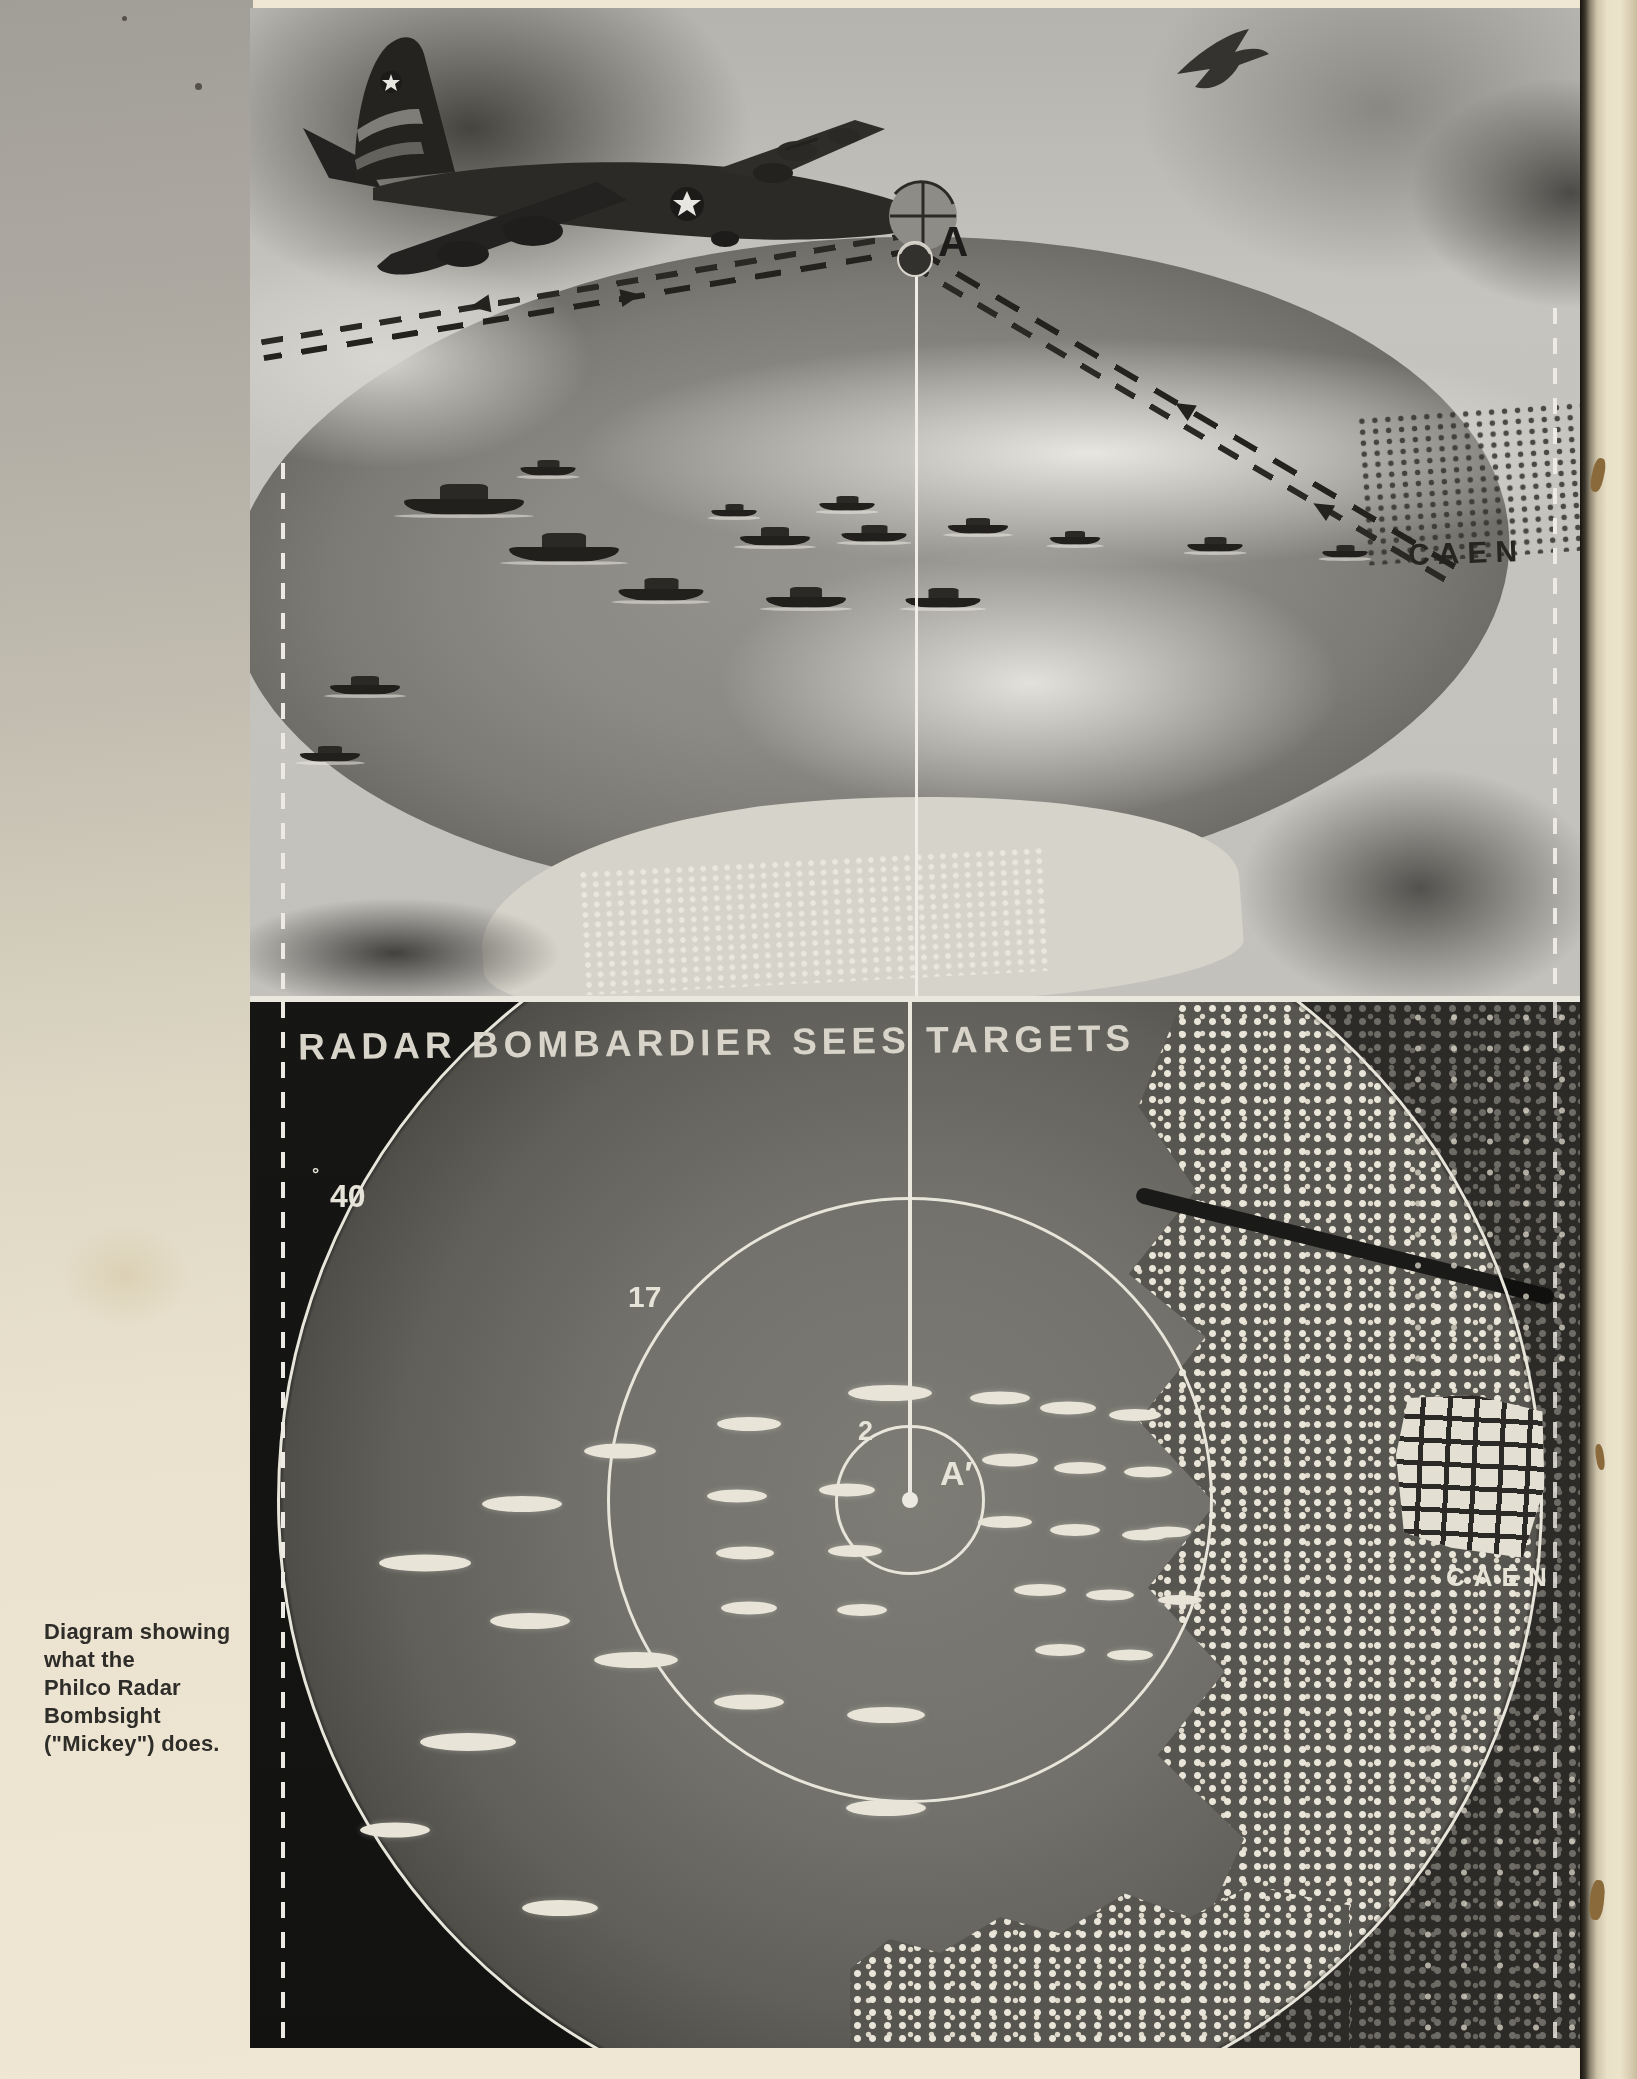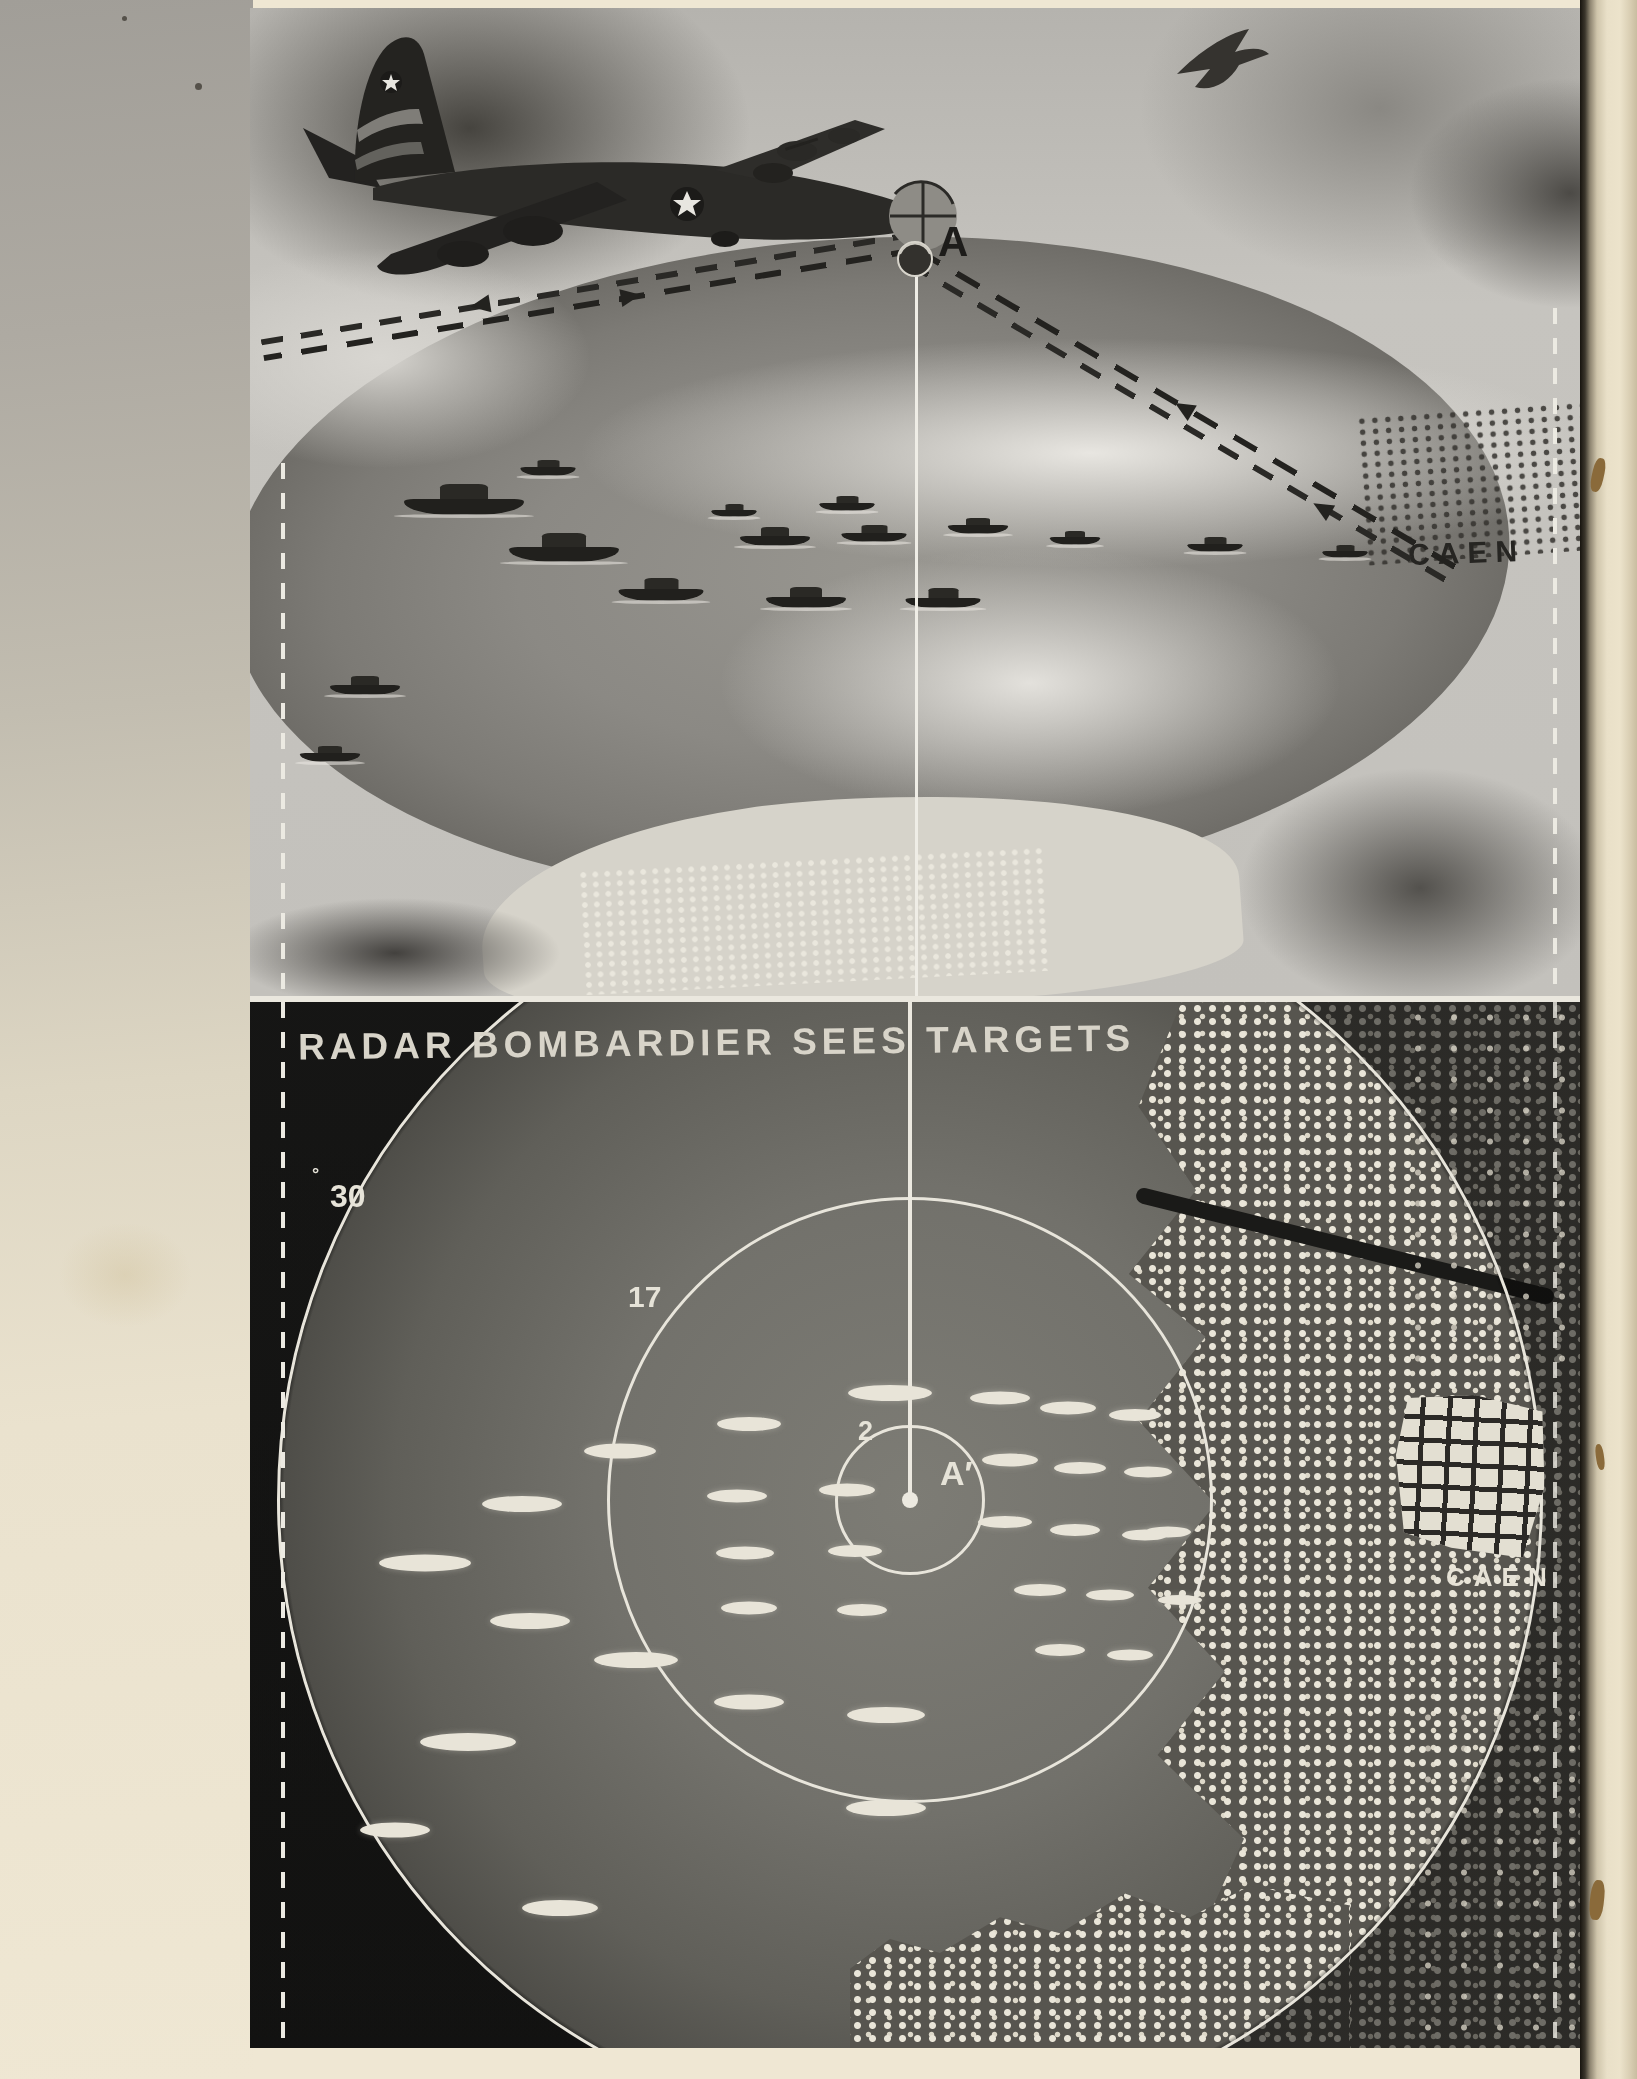--- a/index.html
+++ b/index.html
@@ -109,20 +109,27 @@
   .label-caen-radar{left:1196px;top:560px;color:#e6e2d6;font-size:26px;font-weight:bold;letter-spacing:9px;}
   .radar-title{left:48px;top:20px;color:#d8d4c9;font-size:37px;font-weight:bold;letter-spacing:5px;transform:rotate(-0.6deg);white-space:nowrap;}
 </style>
 </head>
 <body>
 
 <div class="abs left-margin">
   <div class="abs stain"></div>
   <div class="abs speck-dot" style="left:195px;top:83px;"></div>
   <div class="abs speck-dot" style="left:122px;top:16px;width:5px;height:5px;"></div>
+  <div class="abs caption">
+    <div>Diagram showing</div>
+    <div>what the</div>
+    <div>Philco Radar</div>
+    <div>Bombsight</div>
+    <div>("Mickey") does.</div>
+  </div>
 </div>
 
 <div class="abs plate">
 
   <div class="abs aerial">
 
     <div class="abs cloud" style="left:-60px;top:-60px;width:560px;height:360px;background:radial-gradient(closest-side,#46443f,rgba(70,68,63,0)) ;"></div>
     <div class="abs cloud" style="left:890px;top:-70px;width:480px;height:340px;background:radial-gradient(closest-side,#8a8883,rgba(138,136,131,0));"></div>
     <div class="abs cloud" style="left:1160px;top:70px;width:320px;height:230px;background:radial-gradient(closest-side,#4c4a46,rgba(76,74,70,0));"></div>
 
@@ -317,21 +324,21 @@
         <div class="blip" style="left: 930px; top: 598px; width: 44px; height: 10px;"></div>
         <div class="blip" style="left: 810px; top: 648px; width: 50px; height: 12px;"></div>
         <div class="blip" style="left: 880px; top: 653px; width: 46px; height: 11px;"></div>
       </div>
 
     <div class="abs city-blocks"></div>
     <div class="abs label-caen-radar">CAEN</div>
 
     <div class="abs radar-title">RADAR BOMBARDIER SEES TARGETS</div>
     <div class="abs rlabel" style="left:62px;top:162px;font-size:18px;">°</div>
-    <div class="abs rlabel" style="left:80px;top:176px;font-size:32px;">30</div>
+    <div class="abs rlabel" style="left:80px;top:176px;font-size:32px;">40</div>
     <div class="abs rlabel" style="left:378px;top:278px;font-size:30px;">17</div>
     <div class="abs rlabel" style="left:608px;top:414px;font-size:27px;">2</div>
     <div class="abs rlabel" style="left:690px;top:452px;font-size:34px;">A′</div>
 
     <div class="abs dash-v" style="left:31px;top:0;height:1046px;"></div>
     <div class="abs dash-v" style="left:1303px;top:0;height:1046px;opacity:.8;"></div>
   </div>
 </div>
 
 <div class="abs page-curl">

